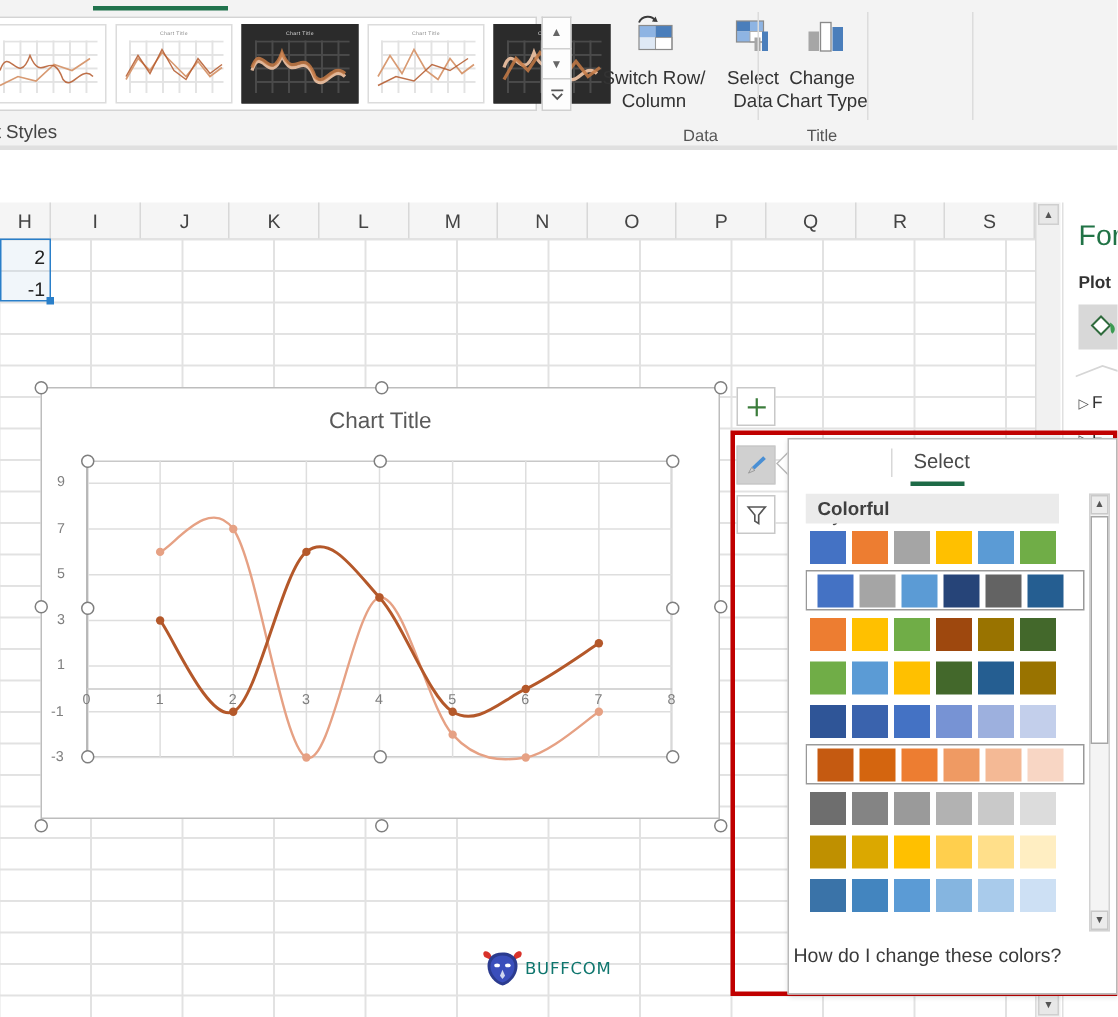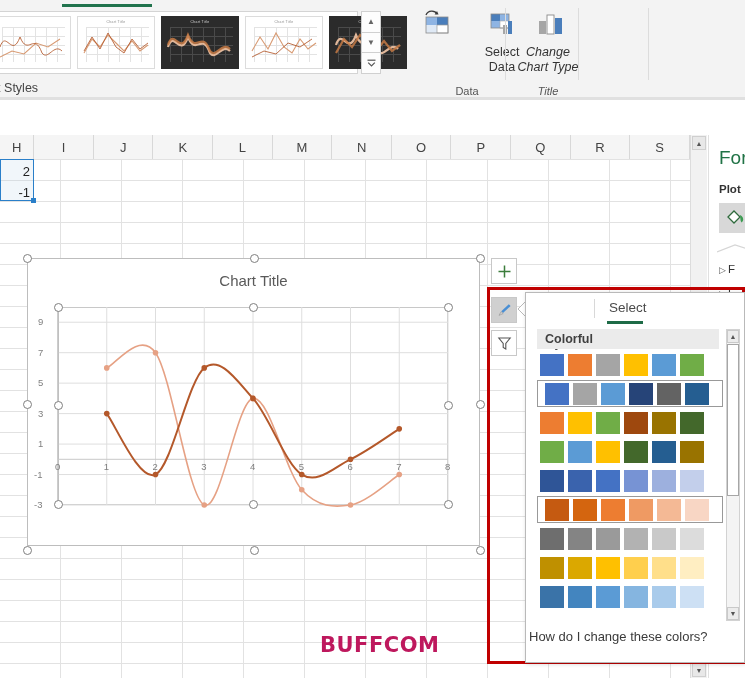--- a/index.html
+++ b/index.html
@@ -92,35 +92,35 @@
   
   #flyout{position:absolute;left:525px;top:292px;width:220px;height:371px;background:#fff;
      border:1px solid #b9b9b9;box-sizing:border-box;box-shadow:1px 1px 4px rgba(0,0,0,.18);}
   #fly-tail{position:absolute;left:517px;top:300px;width:10px;height:18px;}
   #fly-tabs{position:absolute;left:0;top:0;width:219px;height:33px;}
   .fly-tab{position:absolute;top:7px;font-size:13.5px;color:#4a4a4a;}
   #tab-underline{position:absolute;top:28px;height:2.5px;background:#1e6b47;}
   #tab-div{position:absolute;left:68px;top:6px;width:1px;height:19px;background:#d8d8d8;}
   #pal-wrap{position:absolute;left:11px;top:36px;width:198px;height:292px;overflow:hidden;}
   .pal-head{position:relative;height:20px;background:#ebebeb;display:flex;align-items:center;
-     padding-left:8px;font-size:12.5px;font-weight:bold;color:#3f3f3f;box-sizing:border-box;width:182px;}
+     padding-left:8px;font-size:12.5px;font-weight:bold;color:#3f3f3f;box-sizing:border-box;width:169px;}
   .pal-row{position:relative;height:27px;width:186px;box-sizing:border-box;display:flex;align-items:center;
      padding:0 2px;border:1px solid transparent;margin-top:2px;}
   .pal-row.selected{border:1px solid #999;background:#fff;}
   .sw{width:24px;height:22px;margin-right:4px;flex:0 0 auto;}
   .pal-row.selected .sw:first-child{margin-left:5px;}
   #pal-scroll{position:absolute;left:200px;top:36px;width:14px;height:292px;background:#f4f4f4;border:1px solid #d2d2d2;box-sizing:border-box;}
   .ps-btn{position:absolute;left:0;width:12px;height:13px;background:#ececec;border:1px solid #c9c9c9;
      box-sizing:border-box;display:flex;align-items:center;justify-content:center;font-size:7px;color:#555;}
   #ps-thumb{position:absolute;left:0;top:14px;width:12px;height:152px;background:#fff;border:1px solid #a6a6a6;box-sizing:border-box;}
   #fly-link{position:absolute;left:3px;top:336px;font-size:13px;color:#3a3a3a;}
 
   
   #logo{position:absolute;left:320px;top:630px;width:115px;height:30px;display:flex;align-items:center;}
-  #logo-text{font-size:21px;font-weight:bold;color:#be185d;letter-spacing:.5px;font-family:"DejaVu Sans",sans-serif;}
+  #logo-text{font-size:11px;font-weight:normal;color:#0f766e;letter-spacing:.5px;font-family:"DejaVu Sans",sans-serif;}
 </style>
 </head>
 <body>
 
 <div id="ribbon">
   <div id="ribbon-tab-underline"></div>
 
   <div id="styles-gallery">
       <div class="style-thumb">
         <div class="tt"></div>
@@ -182,40 +182,42 @@
         <svg width="36" height="30" viewBox="0 0 36 30">
           <rect x="8" y="8" width="11" height="8" fill="#8eb4e3"></rect>
             <rect x="19" y="8" width="11" height="8" fill="#4a7ebb"></rect>
           <rect x="8" y="16" width="11" height="8" fill="#dfe9f5"></rect>
             <rect x="19" y="16" width="11" height="8" fill="#fff" stroke="#9a9a9a" stroke-width=".7"></rect>
           <rect x="8" y="8" width="22" height="16" fill="none" stroke="#8a8a8a" stroke-width=".8"></rect>
           <path d="M8 6 C10 1 17 1 19 5" fill="none" stroke="#3a3a3a" stroke-width="1.3"></path>
           <path d="M19 2 L20.5 5.6 L16.6 5.4 Z" fill="#3a3a3a"></path>
         </svg>
       </div>
+      <div class="rtext">Switch Row/
+Column</div>
     </div><div class="rbtn" style="width:62px;">
       <div class="ricon">
         <svg width="36" height="30" viewBox="0 0 36 30">
           <rect x="7" y="5" width="9" height="7" fill="#4a7ebb"></rect>
             <rect x="16" y="5" width="9" height="7" fill="#8eb4e3"></rect>
           <rect x="7" y="12" width="9" height="7" fill="#8eb4e3"></rect>
             <rect x="16" y="12" width="9" height="7" fill="#fff" stroke="#aaa" stroke-width=".6"></rect>
           <rect x="7" y="5" width="18" height="14" fill="none" stroke="#8a8a8a" stroke-width=".8"></rect>
           <rect x="19" y="16" width="4" height="9" fill="#a6a6a6"></rect>
           <rect x="24" y="12" width="4" height="13" fill="#4a7ebb"></rect>
         </svg>
       </div>
       <div class="rtext">Select
 Data</div>
     </div>
     <div class="rlabel">Data</div>
   </div>
   <div class="rsep" style="left:505px;"></div>
 
-  <div class="rgroup" id="grp-type" style="left:508px;width:80px;font-style:italic;">
+  <div class="rgroup" id="grp-type" style="left:508px;width:80px;">
     <div class="rbtn" style="width:80px;">
       <div class="ricon">
         <svg width="36" height="30" viewBox="0 0 36 30">
           <rect x="9" y="12" width="7" height="13" fill="#a6a6a6"></rect>
           <rect x="17" y="6" width="7" height="19" fill="#fff" stroke="#8a8a8a" stroke-width=".9"></rect>
           <rect x="25" y="9" width="7" height="16" fill="#4a7ebb"></rect>
         </svg>
       </div>
       <div class="rtext">Change
 Chart Type</div>

